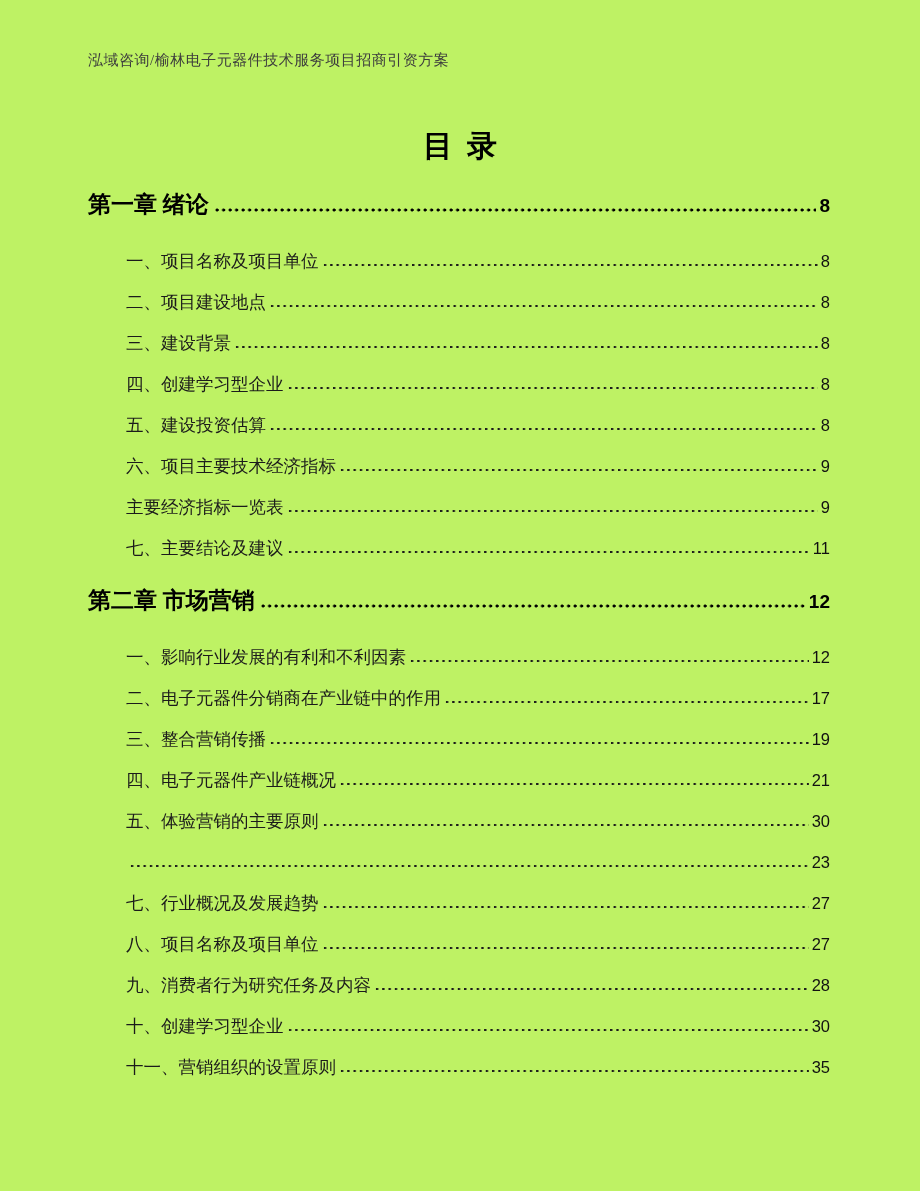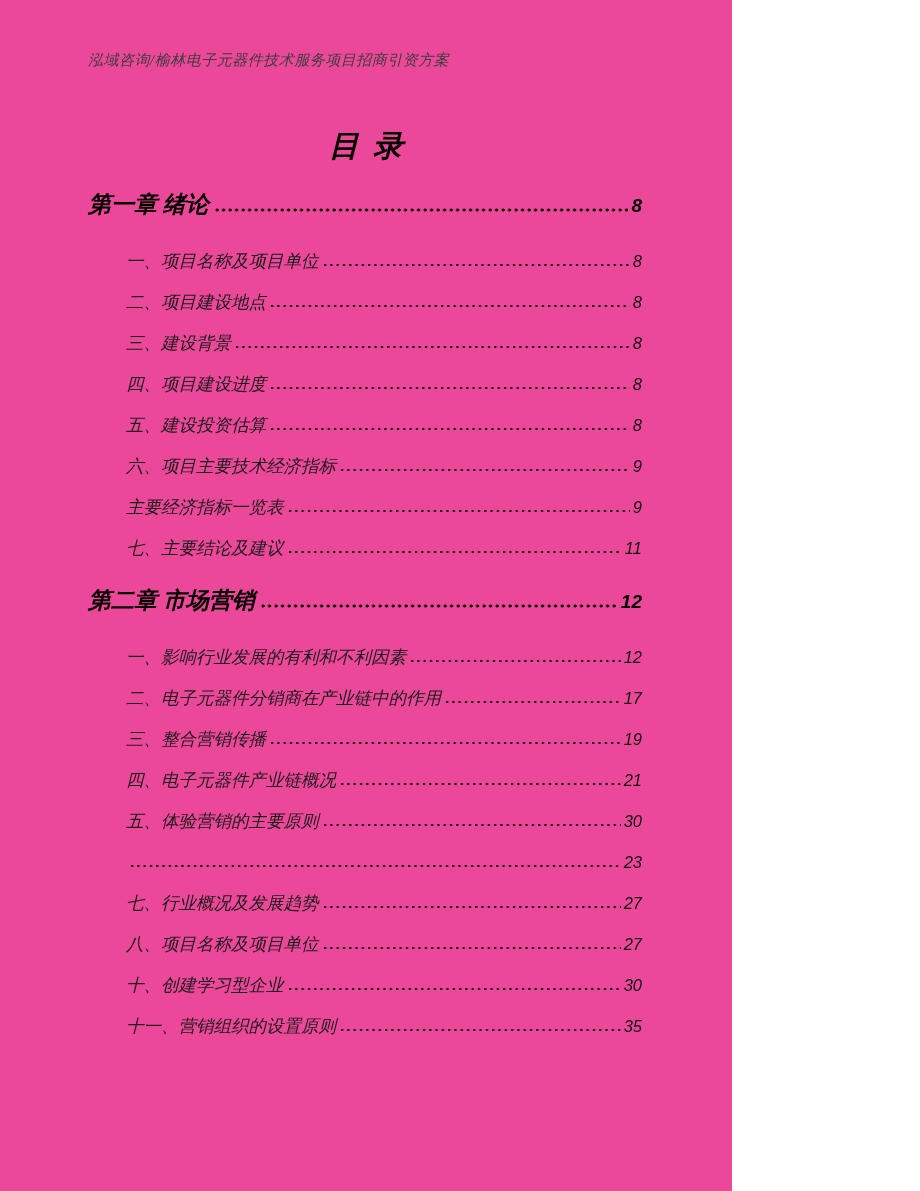--- a/index.html
+++ b/index.html
@@ -1,24 +1,23 @@
 <!DOCTYPE html>
 <html><head>
 <meta charset="utf-8">
 <style>
   html, body { margin: 0; padding: 0; background: #ffffff; }
   .page {
     position: relative;
-    width: 732px;
+    width: 920px;
     height: 1191px;
-    background: #ec4899;
+    background: #bef264;
     overflow: hidden;
     font-family: "Liberation Serif", "DejaVu Serif", serif;
     color: #1b1b1b;
-    font-style: italic;
   }
   .doc-header {
     position: absolute;
     top: 51px;
     left: 88px;
     font-size: 15px;
     letter-spacing: 0.5px;
     color: #3d3d3d;
     white-space: nowrap;
   }
@@ -110,21 +109,21 @@
         <span class="label">二、项目建设地点</span>
         <span class="leader"></span>
         <span class="pagenum">8</span>
       </div>
       <div class="row item">
         <span class="label">三、建设背景</span>
         <span class="leader"></span>
         <span class="pagenum">8</span>
       </div>
       <div class="row item">
-        <span class="label">四、项目建设进度</span>
+        <span class="label">四、创建学习型企业</span>
         <span class="leader"></span>
         <span class="pagenum">8</span>
       </div>
       <div class="row item">
         <span class="label">五、建设投资估算</span>
         <span class="leader"></span>
         <span class="pagenum">8</span>
       </div>
       <div class="row item">
         <span class="label">六、项目主要技术经济指标</span>
@@ -179,20 +178,25 @@
         <span class="label">七、行业概况及发展趋势</span>
         <span class="leader"></span>
         <span class="pagenum">27</span>
       </div>
       <div class="row item">
         <span class="label">八、项目名称及项目单位</span>
         <span class="leader"></span>
         <span class="pagenum">27</span>
       </div>
       <div class="row item">
+        <span class="label">九、消费者行为研究任务及内容</span>
+        <span class="leader"></span>
+        <span class="pagenum">28</span>
+      </div>
+      <div class="row item">
         <span class="label">十、创建学习型企业</span>
         <span class="leader"></span>
         <span class="pagenum">30</span>
       </div>
       <div class="row item">
         <span class="label">十一、营销组织的设置原则</span>
         <span class="leader"></span>
         <span class="pagenum">35</span>
       </div>
     </div>

